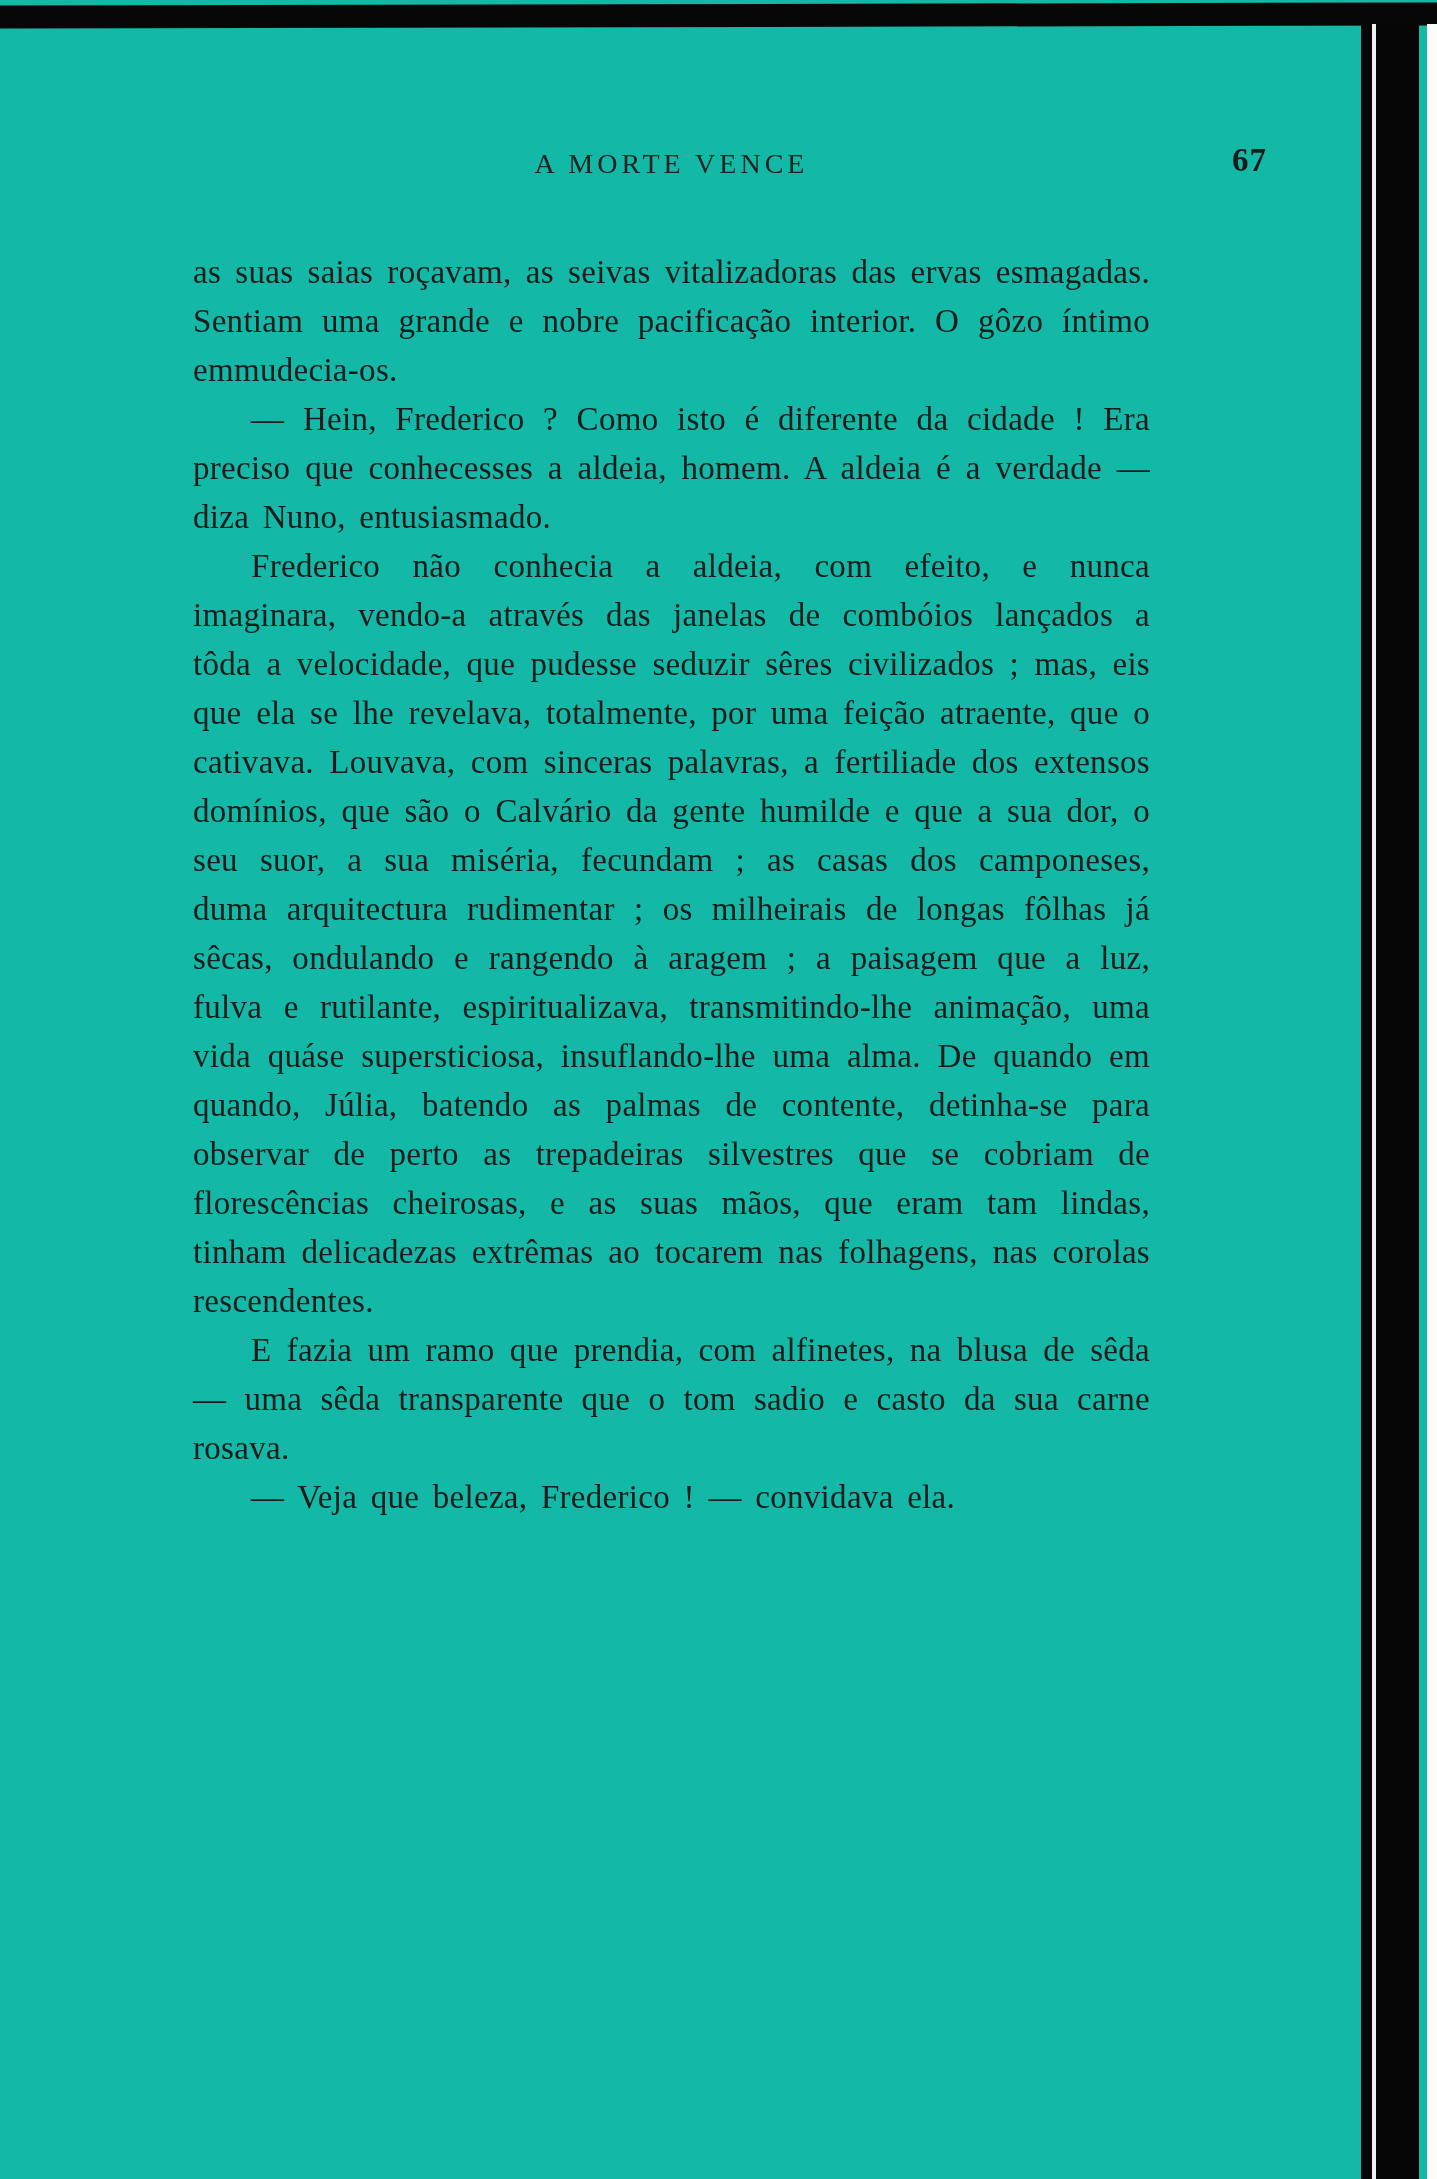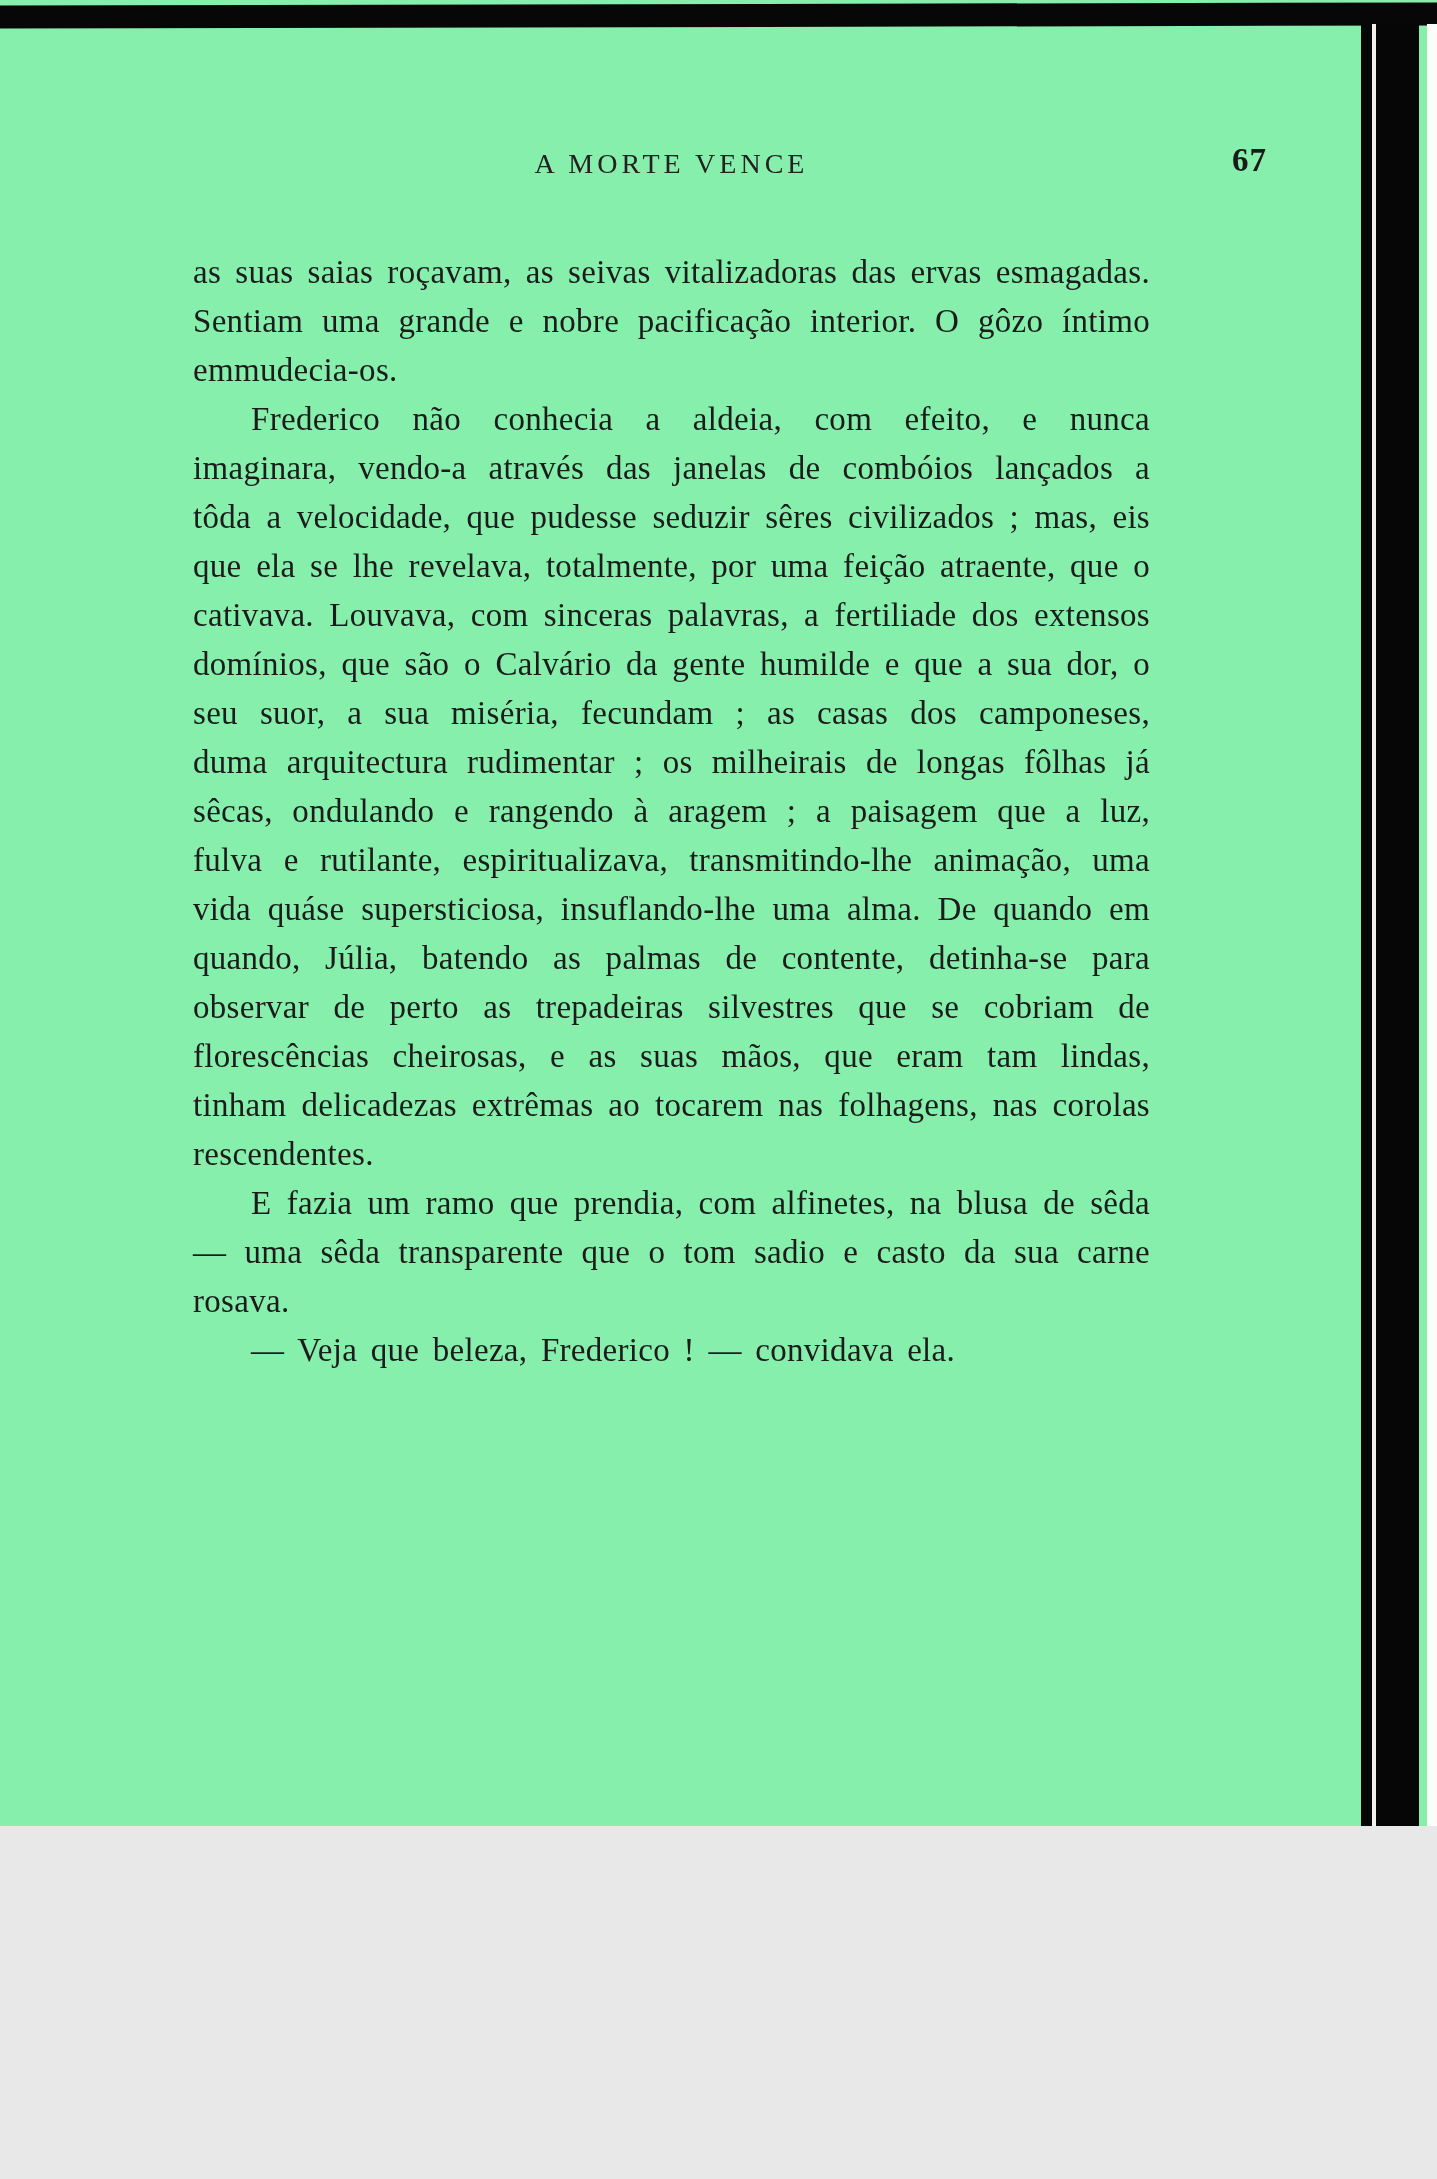--- a/index.html
+++ b/index.html
@@ -3,22 +3,22 @@
 <meta charset="utf-8">
 <style>
   html, body {
     margin: 0;
     padding: 0;
     background: #e8e8e8;
   }
   .scan-page {
     position: relative;
     width: 1437px;
-    height: 1826px;
-    background: #86efac;
+    height: 2179px;
+    background: #14b8a6;
     overflow: hidden;
     font-family: "Liberation Serif", serif;
     color: #1c1c1c;
     text-decoration: underline;
   }
   
   .edge-top {
     position: absolute;
     top: 4px;
     left: 0;
@@ -101,18 +101,19 @@
   <div class="edge-right">
     <div class="gutter-line"></div>
   </div>
 
   <div class="running-header">A MORTE VENCE</div>
 
   <div class="page-number">67</div>
 
   <div class="body-column">
     <p>as suas saias roçavam, as seivas vitalizadoras das ervas esmagadas. Sentiam uma grande e nobre pacificação interior. O gôzo íntimo emmudecia-os.</p>
+    <p class="indent">— Hein, Frederico ? Como isto é diferente da cidade ! Era preciso que conhecesses a aldeia, homem. A aldeia é a verdade — diza Nuno, entusiasmado.</p>
     <p class="indent">Frederico não conhecia a aldeia, com efeito, e nunca imaginara, vendo-a através das janelas de combóios lançados a tôda a velocidade, que pudesse seduzir sêres civilizados ; mas, eis que ela se lhe revelava, totalmente, por uma feição atraente, que o cativava. Louvava, com sinceras palavras, a fertiliade dos extensos domínios, que são o Calvário da gente humilde e que a sua dor, o seu suor, a sua miséria, fecundam ; as casas dos camponeses, duma arquitectura rudimentar ; os milheirais de longas fôlhas já sêcas, ondulando e rangendo à aragem ; a paisagem que a luz, fulva e rutilante, espiritualizava, transmitindo-lhe animação, uma vida quáse supersticiosa, insuflando-lhe uma alma. De quando em quando, Júlia, batendo as palmas de contente, detinha-se para observar de perto as trepadeiras silvestres que se cobriam de florescências cheirosas, e as suas mãos, que eram tam lindas, tinham delicadezas extrêmas ao tocarem nas folhagens, nas corolas rescendentes.</p>
     <p class="indent">E fazia um ramo que prendia, com alfinetes, na blusa de sêda — uma sêda transparente que o tom sadio e casto da sua carne rosava.</p>
     <p class="indent">— Veja que beleza, Frederico ! — convidava ela.</p>
   </div>
 
 </div>
 
 </body></html>

